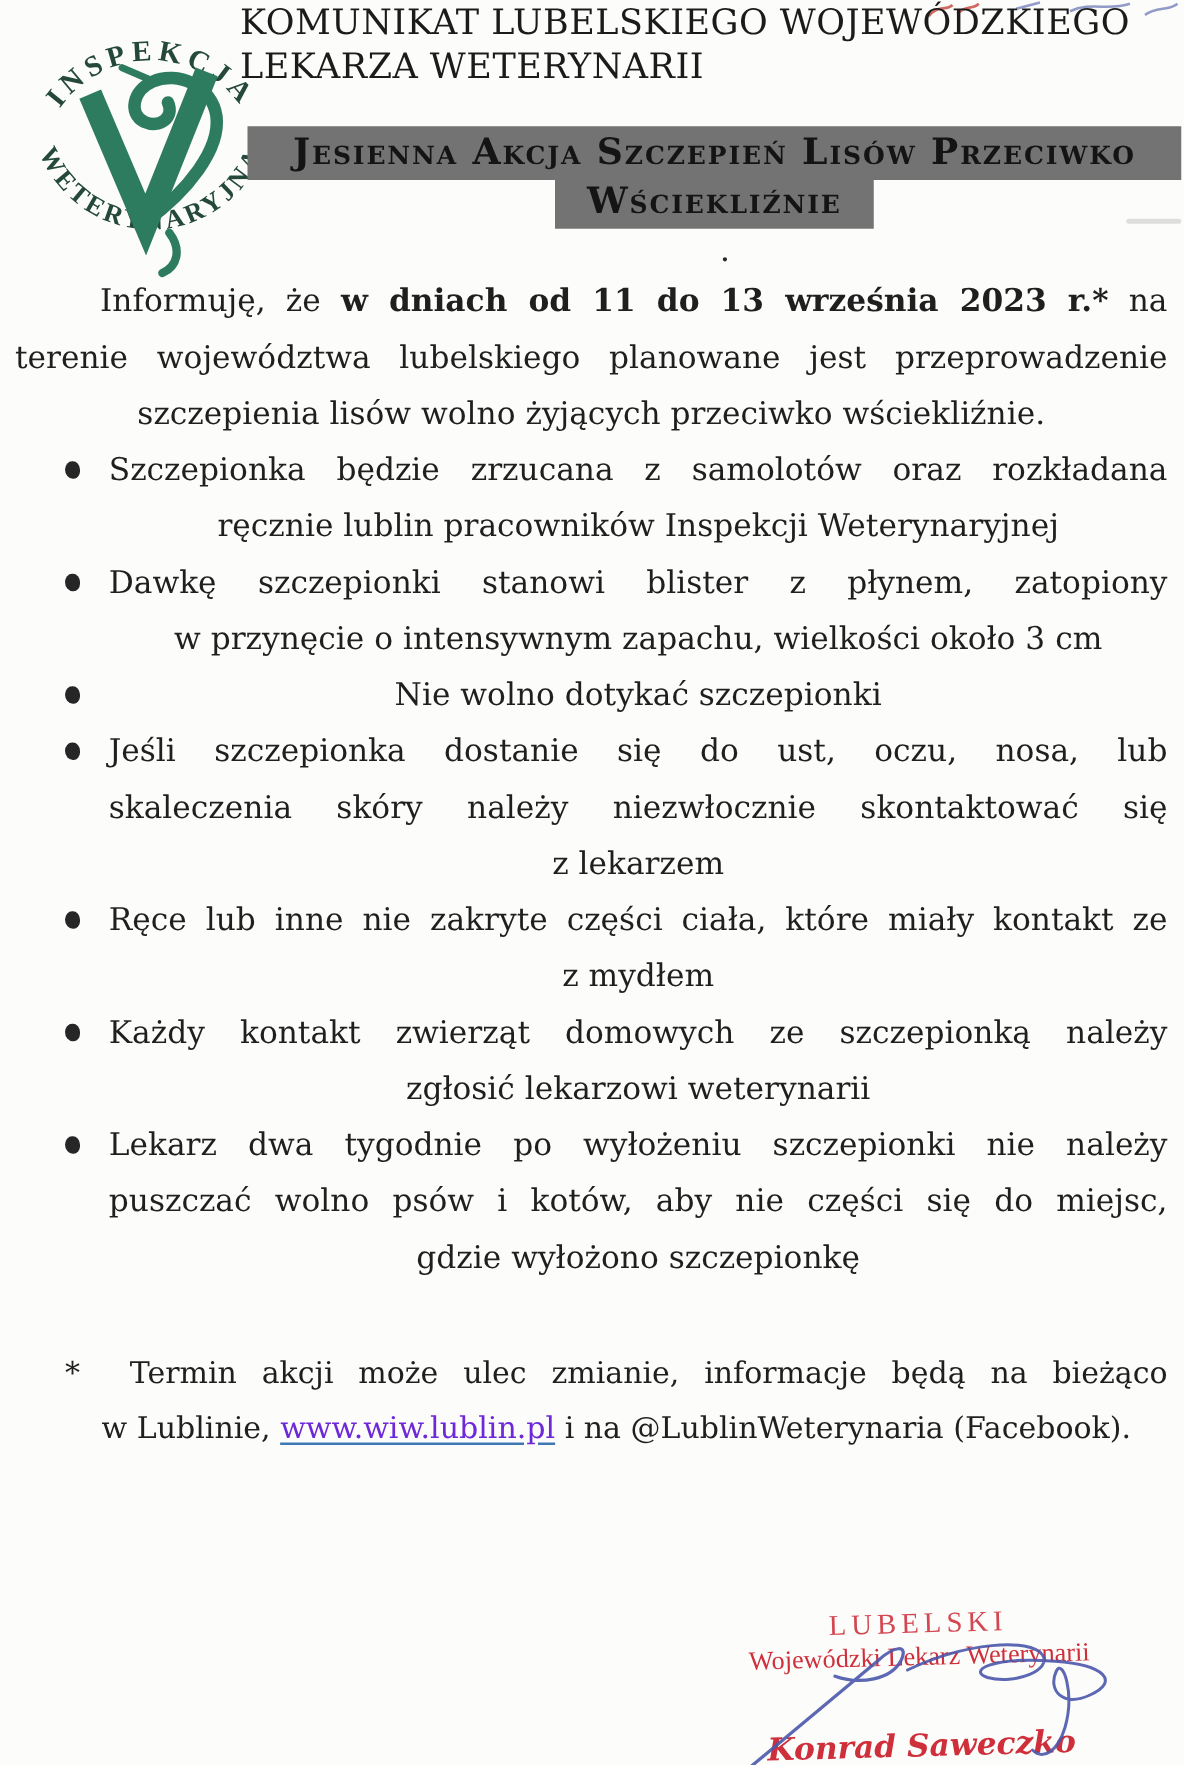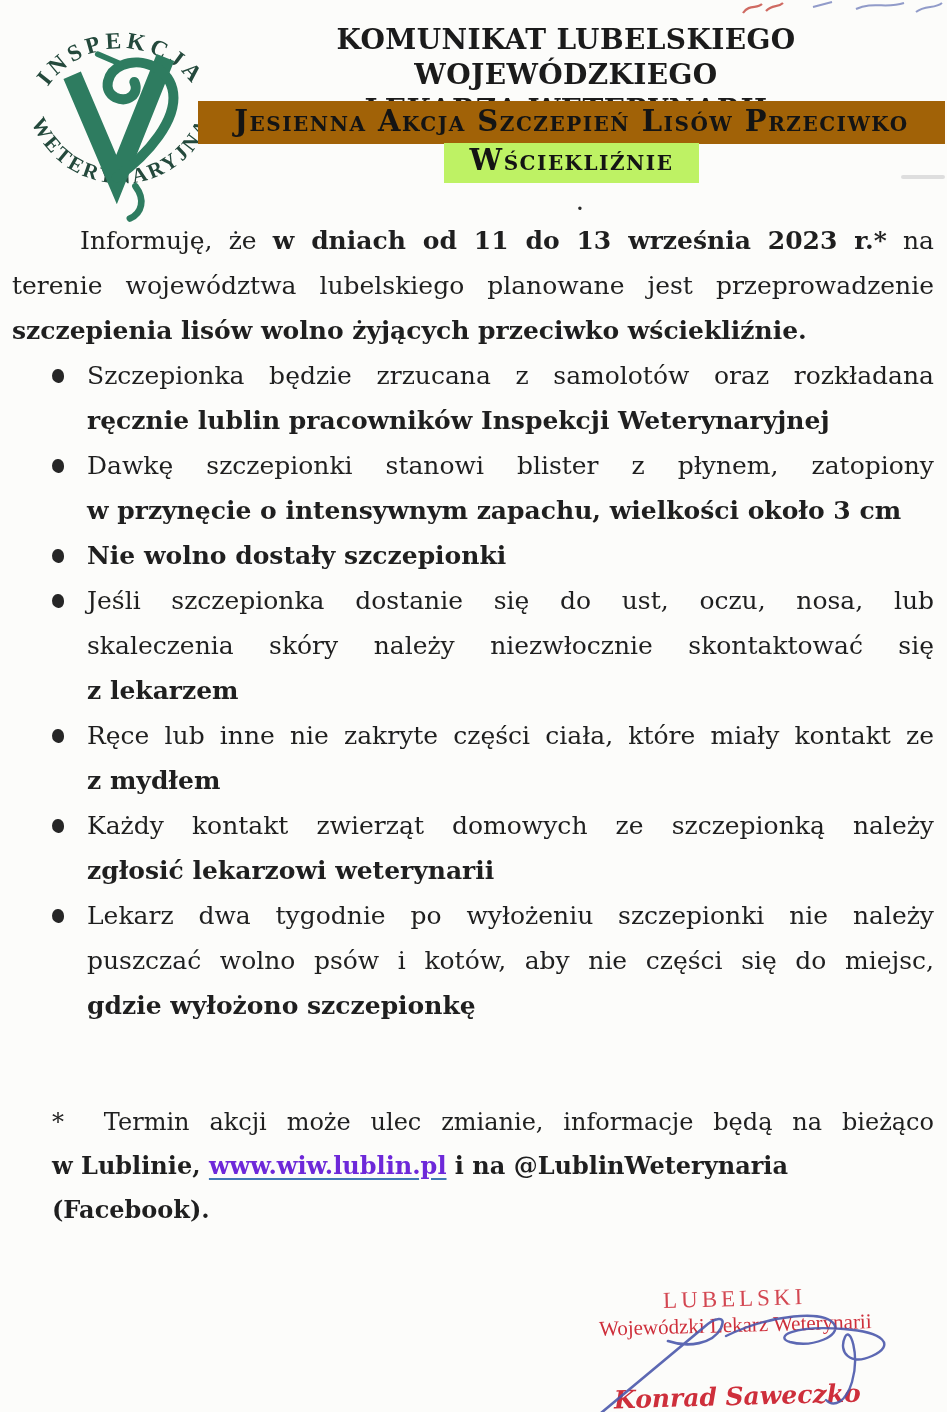--- a/index.html
+++ b/index.html
@@ -7,22 +7,22 @@
     position:relative;
     width:947px;height:1412px;
     background:#fcfcfa;
     overflow:hidden;
     font-family:"DejaVu Serif","Liberation Serif",serif;
     color:#1f1f1f;
   }
   
   .logo{position:absolute;left:8px;top:2px;width:226px;height:222px;}
   .title{
-    position:absolute;left:192px;top:22px;width:748px;
-    text-align:center;font-weight:bold;font-size:28px;line-height:35px;
+    position:absolute;left:192px;top:0;width:748px;
+    font-weight:normal;font-size:28px;line-height:35px;
     letter-spacing:.4px;color:#1b1b1b;
   }
   .annot{position:absolute;left:735px;top:0;width:210px;height:16px;}
   
   .banner{position:absolute;left:198px;top:101px;width:747px;text-align:center;}
   .banner .bl1{
     display:block;padding:5px 2px 7px;
   }
   .banner .bl2{
     display:inline-block;padding:2px 26px 7px;margin-top:-1px;
@@ -32,29 +32,29 @@
     letter-spacing:1.5px;color:#141414;
   }
   .banner-dot{position:absolute;left:570px;top:186px;width:20px;text-align:center;
     font-size:26px;color:#2a2a2a;}
   .smudge{position:absolute;left:901px;top:175px;width:44px;height:4px;
     background:#dedede;border-radius:2px;}
   
   .content{position:absolute;left:12px;top:218px;width:922px;font-size:25px;}
   .tline{height:45px;line-height:45px;overflow:visible;}
   .jl{text-align:justify;text-align-last:justify;}
-  .ll{text-align:left;font-weight:bold;}
+  .ll{text-align:center;}
   .indent{padding-left:68px;}
   .bullets{margin-top:0;}
   .bullet-item{position:relative;padding-left:75px;}
   .bullet-dot{
     position:absolute;left:40px;top:16px;width:12px;height:14px;
     background:#262626;border-radius:50% 50% 45% 55%;
   }
-  .footnote{margin-top:72px;padding-left:40px;font-size:24px;}
+  .footnote{margin-top:48px;padding-left:40px;font-size:24px;}
   .footnote .tline{height:44px;line-height:44px;}
   .fstar{margin-right:20px;}
   .weblink{color:#6d28d9;text-decoration:underline;text-decoration-color:#3f79b5;
     text-underline-offset:4px;cursor:pointer;}
   
   .stamp{
     position:absolute;left:552px;top:1286px;width:368px;text-align:center;
     transform:rotate(-1.6deg);font-family:"Liberation Serif",serif;
   }
   .stamp .s1{font-size:23px;letter-spacing:4px;opacity:.88;}
@@ -91,24 +91,24 @@
     <path d="M8,13 C14,4 22,9 27,4 M31,11 C37,4 43,8 48,3" fill="none" stroke="#c0392f" stroke-width="2.2" opacity="0.75"></path>
     <path d="M78,7 L97,2 M121,9 C138,1 151,9 169,3 M181,12 C190,5 200,9 207,3" fill="none" stroke="#4a5aa8" stroke-width="2" opacity="0.6"></path>
   </svg>
 
   <div class="title">
     <div>KOMUNIKAT LUBELSKIEGO WOJEWÓDZKIEGO</div>
     <div>LEKARZA WETERYNARII</div>
   </div>
 
   <div class="banner">
-    <span class="bl1" style="background: #a16207;">
+    <span class="bl1" style="background: #737373;">
       <span class="banner-text">Jesienna Akcja Szczepień Lisów Przeciwko</span>
     </span>
-    <span class="bl2" style="background: #bef264;">
+    <span class="bl2" style="background: #737373;">
       <span class="banner-text">Wściekliźnie</span>
     </span>
   </div>
   <div class="banner-dot">.</div>
   <div class="smudge"></div>
 
   <div class="content">
 
     <div class="intro">
       <div class="tline jl indent">
@@ -131,21 +131,21 @@
       <div class="bullet-item">
         <span class="bullet-dot"></span>
         <div>
             <div class="tline jl">Dawkę szczepionki stanowi blister z płynem, zatopiony</div>
             <div class="tline ll">w przynęcie o intensywnym zapachu, wielkości około 3 cm</div>
           </div>
       </div>
       <div class="bullet-item">
         <span class="bullet-dot"></span>
         <div>
-            <div class="tline ll">Nie wolno dostały szczepionki</div>
+            <div class="tline ll">Nie wolno dotykać szczepionki</div>
           </div>
       </div>
       <div class="bullet-item">
         <span class="bullet-dot"></span>
         <div>
             <div class="tline jl">Jeśli szczepionka dostanie się do ust, oczu, nosa, lub</div>
             <div class="tline jl">skaleczenia skóry należy niezwłocznie skontaktować się</div>
             <div class="tline ll">z lekarzem</div>
           </div>
       </div>

